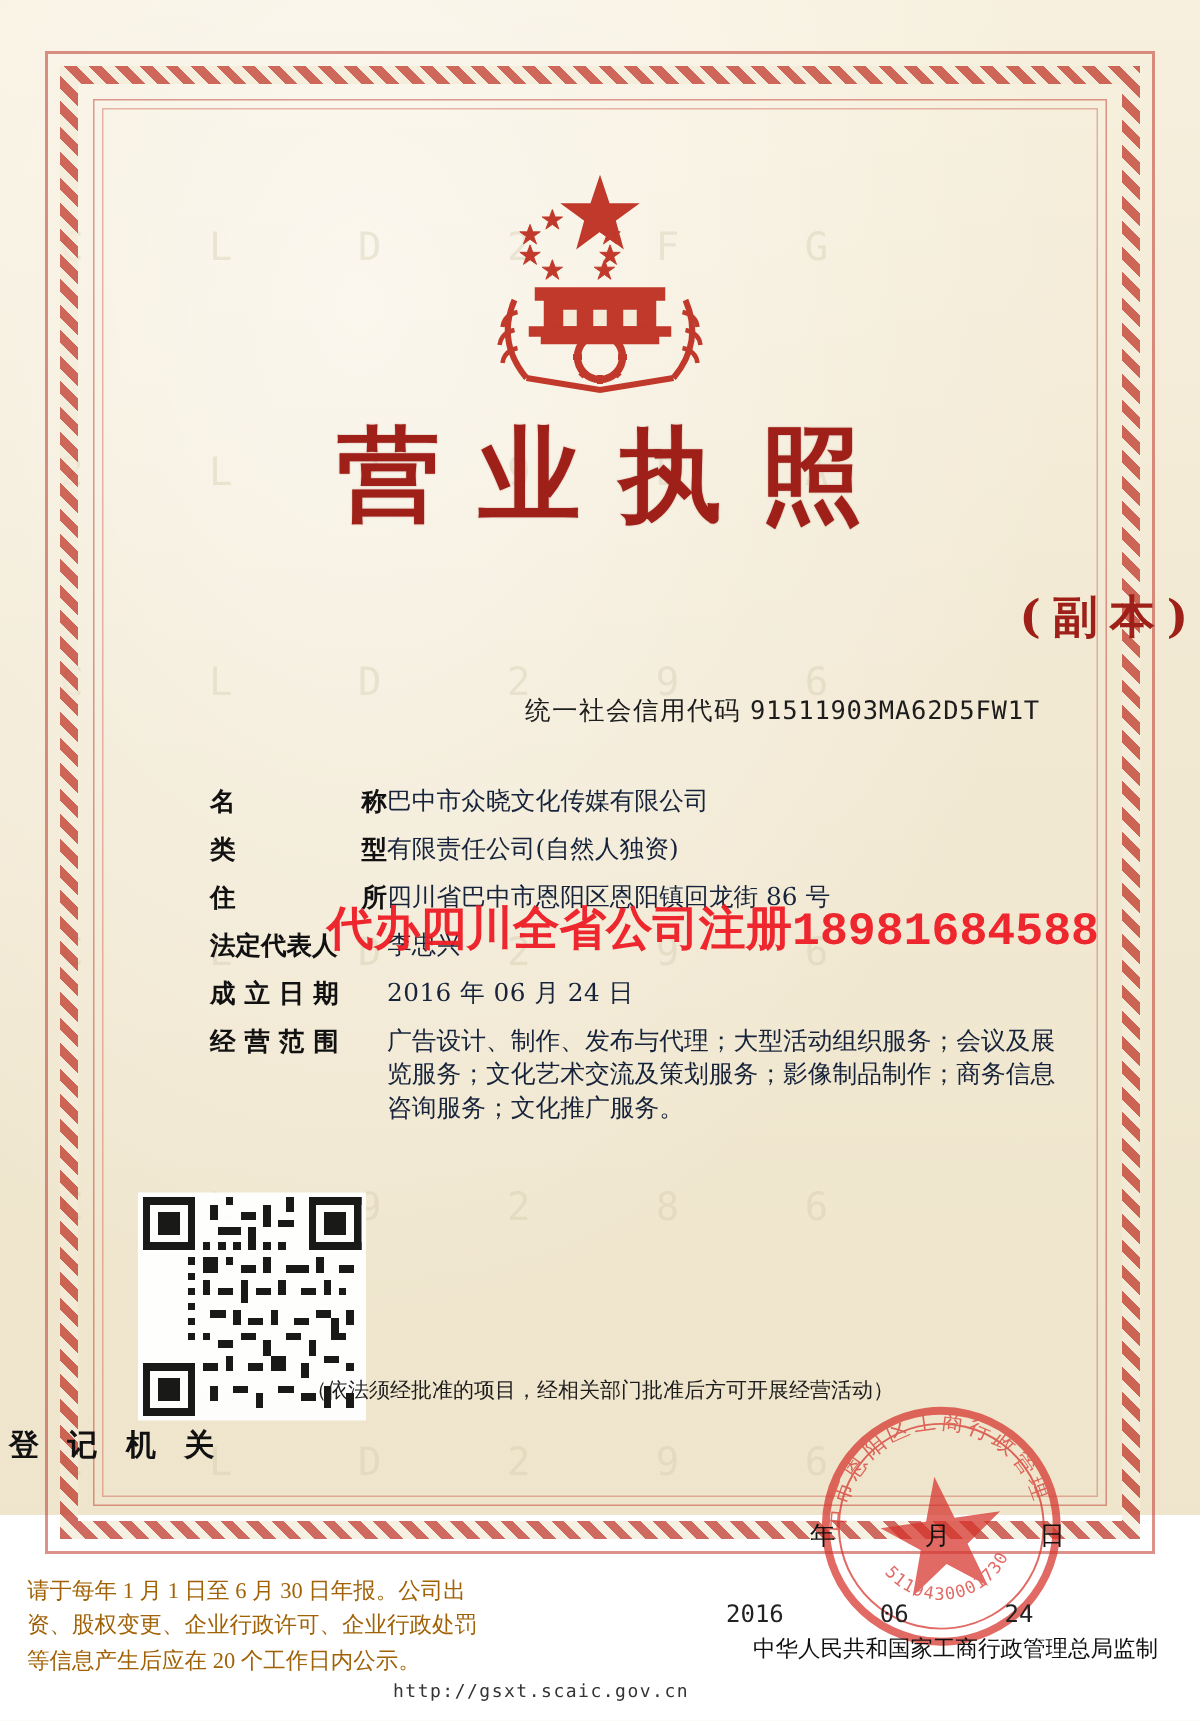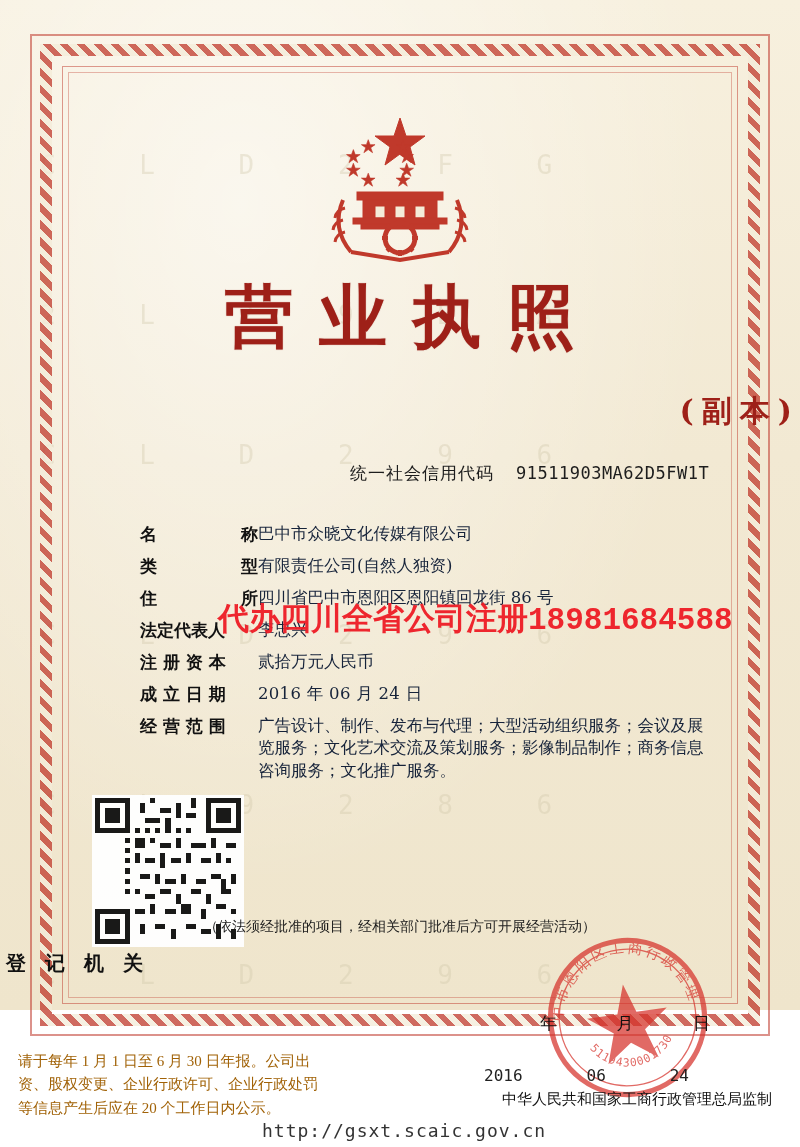--- a/index.html
+++ b/index.html
@@ -128,21 +128,21 @@
     left: 350px;
     font-size: 17px;
     color: #1d1d1d;
     letter-spacing: 1px;
     font-family: "DejaVu Serif", serif;
   }
   .credit-line .code {
     font-family: "DejaVu Sans Mono", monospace;
     font-size: 17px;
     letter-spacing: 0.5px;
-    margin-left: 22px;
+    margin-left: 6px;
   }
 
   
   .fields {
     position: absolute;
     left: 140px;
     top: 523px;
     width: 570px;
   }
   .field-row {
@@ -273,21 +273,21 @@
     right: 28px;
     top: 1090px;
     font-size: 15px;
     color: #111;
     font-family: Liberation Sans, sans-serif;
   }
   .gsxt-url {
     position: absolute;
     left: 262px;
     top: 1120px;
-    font-size: 18px;
+    font-size: 12px;
     color: #333;
     font-family: "DejaVu Sans Mono", monospace;
     letter-spacing: 1px;
   }
 </style>
 </head>
 <body>
 
 <div id="certificate">
 
@@ -380,24 +380,20 @@
         <span>所</span>
       </div>
       <div class="field-value">四川省巴中市恩阳区恩阳镇回龙街 86 号</div>
     </div>
 
     <div class="field-row">
       <div class="field-label spread">法定代表人</div>
       <div class="field-value">李忠兴</div>
     </div>
 
-    <div class="field-row">
-      <div class="field-label">注 册 资 本</div>
-      <div class="field-value">贰拾万元人民币</div>
-    </div>
 
     <div class="field-row">
       <div class="field-label">成 立 日 期</div>
       <div class="field-value mono-num">2016 年 06 月 24 日</div>
     </div>
 
 
     <div class="field-row">
       <div class="field-label">经 营 范 围</div>
       <div class="field-value scope">广告设计、制作、发布与代理；大型活动组织服务；会议及展览服务；文化艺术交流及策划服务；影像制品制作；商务信息咨询服务；文化推广服务。</div>

